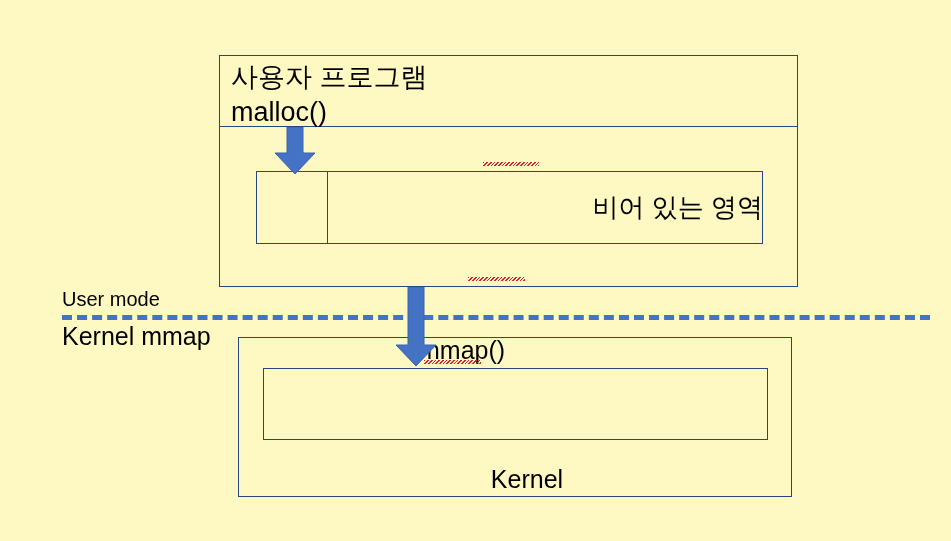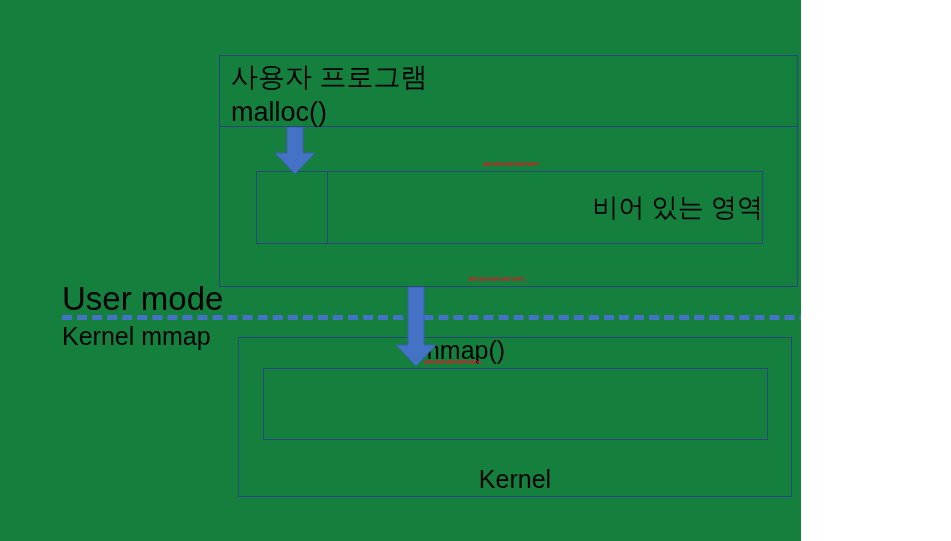--- a/index.html
+++ b/index.html
@@ -2,23 +2,23 @@
 <html><head>
 <meta charset="utf-8">
 <style>
   html, body {
     margin: 0;
     padding: 0;
     background: #ffffff;
   }
   #canvas {
     position: relative;
-    width: 801px;
+    width: 951px;
     height: 541px;
-    background: #15803d;
+    background: #fef9c3;
     font-family: "Liberation Sans", "DejaVu Sans", sans-serif;
     overflow: hidden;
   }
 
   
   .box {
     position: absolute;
     box-sizing: border-box;
     border: 1.6px solid #27487E;
     background: transparent;
@@ -102,22 +102,22 @@
   #mode-divider {
     position: absolute;
     left: 62px;
     top: 315px;
     width: 868px;
     height: 0;
     border-top: 5px dashed #4472C4;
   }
   #user-mode-label {
     left: 62px;
-    top: 280px;
-    font-size: 33px;
+    top: 288px;
+    font-size: 20px;
   }
   #kernel-mode-label {
     left: 62px;
     top: 322px;
     font-size: 25px;
   }
 
   
   #kernel-outer {
     left: 238px;
@@ -137,20 +137,21 @@
     width: 505px;
     text-align: center;
     font-size: 26px;
   }
   #kernel-label {
     left: 238px;
     top: 465px;
     width: 554px;
     text-align: center;
     font-size: 25px;
+    padding-left: 12px;
   }
   #mmap-label {
     left: 419px;
     top: 336px;
     font-size: 25px;
   }
 
   
   .arrow {
     position: absolute;

